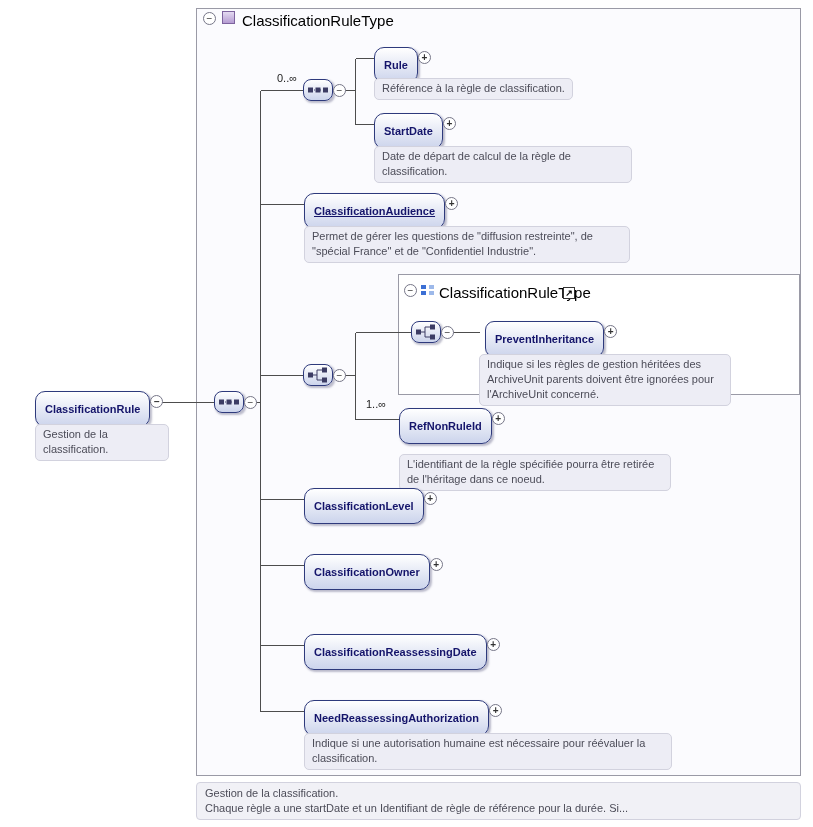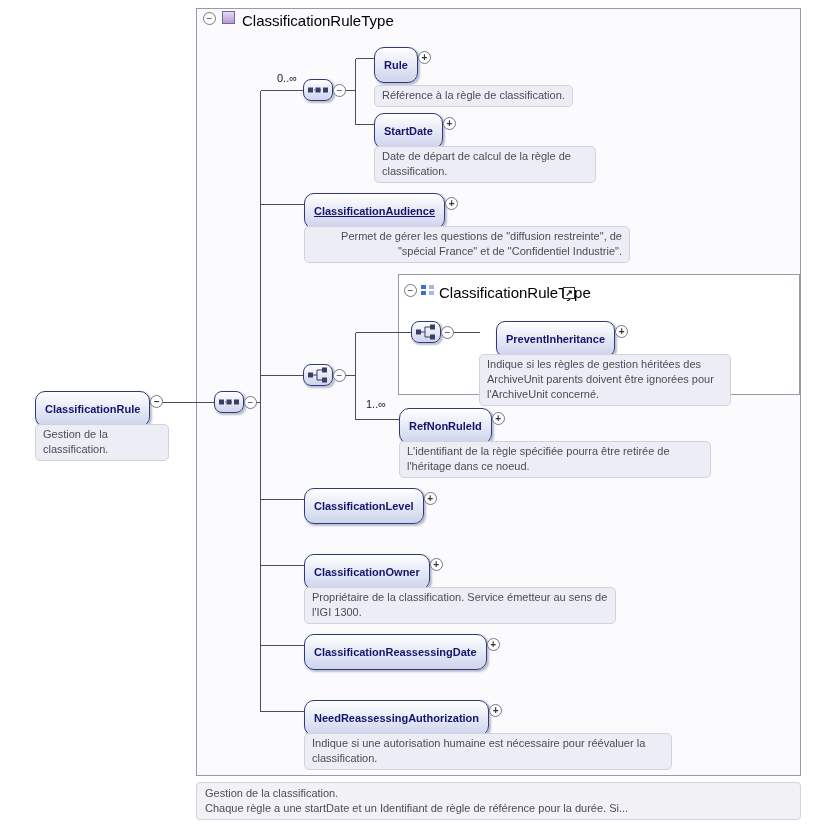--- a/index.html
+++ b/index.html
@@ -129,33 +129,33 @@
       <rect x="10.5" y="6.5" width="5" height="5" fill="#3c3c64"></rect>
       <rect x="18" y="6.5" width="5" height="5" fill="#3c3c64"></rect>
     </svg>
     <span class="circle attach">−</span>
   </div>
 
   <div class="elem" style="left:374px;top:47px;">
     <span>Rule</span>
     <span class="circle attach">+</span>
   </div>
-  <div class="ann nowrap" style="left:374px;top:78px;margin-top:7px;">Référence à la règle de classification.</div>
+  <div class="ann nowrap" style="left:374px;top:78px;">Référence à la règle de classification.</div>
 
   <div class="elem" style="left:374px;top:113px;justify-content:flex-end;">
     <span>StartDate</span>
     <span class="circle attach">+</span>
   </div>
-  <div class="ann" style="left:374px;top:146px;width:222px;">Date de départ de calcul de la règle de classification.</div>
+  <div class="ann" style="left:374px;top:146px;width:258px;">Date de départ de calcul de la règle de classification.</div>
 
   <div class="elem" style="left:304px;top:193px;text-decoration:underline;">
     <span>ClassificationAudience</span>
     <span class="circle attach">+</span>
   </div>
-  <div class="ann" style="left:304px;top:226px;width:326px;text-align:right;">Permet de gérer les questions de "diffusion restreinte", de "spécial France" et de "Confidentiel Industrie".</div>
+  <div class="ann" style="left:304px;top:226px;width:326px;">Permet de gérer les questions de "diffusion restreinte", de "spécial France" et de "Confidentiel Industrie".</div>
 
   <div class="comp" style="left:303px;top:364px;">
     <svg width="26" height="18" viewBox="0 0 26 18">
       <path d="M8 9 H12 M12 4 V14 M12 4 H17 M12 14 H17" stroke="#3c3c64" fill="none"></path>
       <rect x="3" y="6.5" width="5" height="5" fill="#3c3c64"></rect>
       <rect x="17" y="1.5" width="5" height="5" fill="#3c3c64"></rect>
       <rect x="17" y="11.5" width="5" height="5" fill="#3c3c64"></rect>
     </svg>
     <span class="circle attach">−</span>
   </div>
@@ -175,43 +175,42 @@
   <div class="comp" style="left:411px;top:321px;">
     <svg width="26" height="18" viewBox="0 0 26 18">
       <path d="M8 9 H12 M12 4 V14 M12 4 H17 M12 14 H17" stroke="#3c3c64" fill="none"></path>
       <rect x="3" y="6.5" width="5" height="5" fill="#3c3c64"></rect>
       <rect x="17" y="1.5" width="5" height="5" fill="#3c3c64"></rect>
       <rect x="17" y="11.5" width="5" height="5" fill="#3c3c64"></rect>
     </svg>
     <span class="circle attach">−</span>
   </div>
 
-  <div class="elem" style="left:496px;top:321px;border-radius:9px;">
+  <div class="elem" style="left:485px;top:321px;border-radius:9px;">
     <span>PreventInheritance</span>
     <span class="circle attach">+</span>
   </div>
   <div class="ann" style="left:479px;top:354px;width:252px;">Indique si les règles de gestion héritées des ArchiveUnit parents doivent être ignorées pour l'ArchiveUnit concerné.</div>
 
   <div class="occ" style="left:366px;top:398px;">1..∞</div>
   <div class="elem" style="left:399px;top:408px;">
     <span>RefNonRuleId</span>
     <span class="circle attach">+</span>
   </div>
-  <div class="ann" style="left:399px;top:441px;width:312px;">L'identifiant de la règle spécifiée pourra être retirée de l'héritage dans ce noeud.</div>
+  <div class="ann" style="left:399px;top:454px;width:272px;">L'identifiant de la règle spécifiée pourra être retirée de l'héritage dans ce noeud.</div>
 
   <div class="elem" style="left:304px;top:488px;">
     <span>ClassificationLevel</span>
     <span class="circle attach">+</span>
   </div>
 
   <div class="elem" style="left:304px;top:554px;">
     <span>ClassificationOwner</span>
     <span class="circle attach">+</span>
   </div>
-  <div class="ann" style="left:304px;top:587px;width:312px;">Propriétaire de la classification. Service émetteur au sens de l'IGI 1300.</div>
 
   <div class="elem" style="left:304px;top:634px;">
     <span>ClassificationReassessingDate</span>
     <span class="circle attach">+</span>
   </div>
 
   <div class="elem" style="left:304px;top:700px;">
     <span>NeedReassessingAuthorization</span>
     <span class="circle attach">+</span>
   </div>

